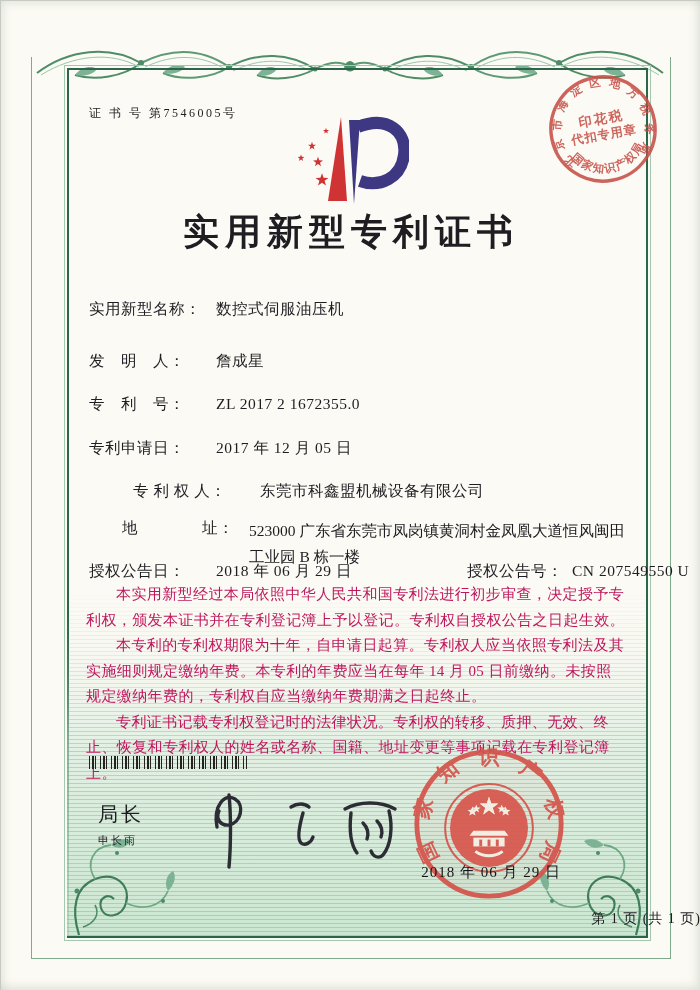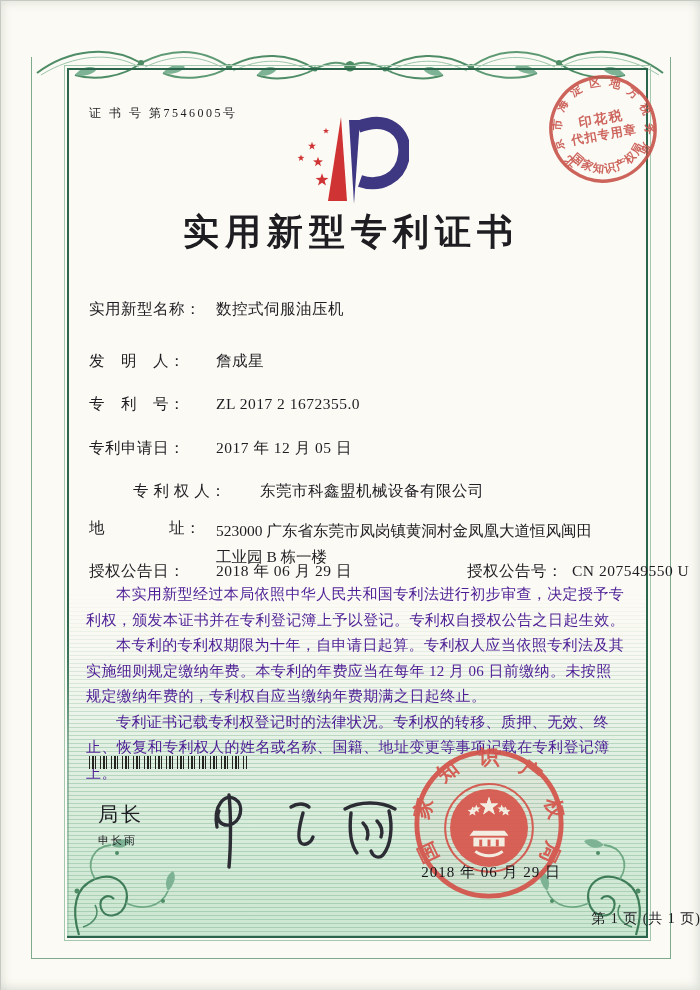--- a/index.html
+++ b/index.html
@@ -45,21 +45,21 @@
   }
   .frow{ position:absolute; left:88px; font-size:15.5px; white-space:nowrap; z-index:2;}
   .frow .lbl{ display:inline-block; min-width:127px; letter-spacing:0.5px;}
   .frow .val{ letter-spacing:0.5px;}
   .addr-wrap{ display:flex; align-items:flex-start;}
   .addr-lines{ line-height:26px; white-space:nowrap;}
   .grant-no{ position:absolute; left:378px; top:0; }
 
   .body-text{
     position:absolute; left:85px; top:581px; width:540px; z-index:2;
-    font-size:15px; line-height:25.5px; letter-spacing:0.4px; color:#4c1d95;
+    font-size:15px; line-height:25.5px; letter-spacing:0.4px; color:#be185d;
   }
   .body-text p{ margin:0; text-indent:2em;}
 
   .barcode{
     position:absolute; left:88px; top:755px; width:158px; height:13px; z-index:2;
     background:repeating-linear-gradient(90deg,
       #23231f 0px, #23231f 1.5px, transparent 1.5px, transparent 3px,
       #23231f 3px, #23231f 5.5px, transparent 5.5px, transparent 6.5px,
       #23231f 6.5px, #23231f 7.5px, transparent 7.5px, transparent 11px);
   }
@@ -156,37 +156,37 @@
   </div>
   <div class="frow" style="top:393px;">
     <span class="lbl">专　利　号：</span><span class="val">ZL 2017 2 1672355.0</span>
   </div>
   <div class="frow" style="top:437px;">
     <span class="lbl">专利申请日：</span><span class="val">2017 年 12 月 05 日</span>
   </div>
   <div class="frow" style="top:480px;margin-left:44px;">
     <span class="lbl">专 利 权 人：</span><span class="val">东莞市科鑫盟机械设备有限公司</span>
   </div>
-  <div class="frow addr-wrap" style="top:517px;">
+  <div class="frow addr-wrap" style="top:517px;margin-left:33px;">
     <span class="lbl">地　　　　址：</span>
     <div class="addr-lines">
       <div>523000 广东省东莞市凤岗镇黄洞村金凤凰大道恒风闽田</div>
       <div>工业园 B 栋一楼</div>
     </div>
   </div>
   <div class="frow" style="top:560px; width:560px;">
     <span class="lbl">授权公告日：</span><span class="val">2018 年 06 月 29 日</span>
     <span class="grant-no">
       <span class="lbl" style="min-width:105px;">授权公告号：</span><span class="val">CN 207549550 U</span>
     </span>
   </div>
 
   <div class="body-text">
     <p>本实用新型经过本局依照中华人民共和国专利法进行初步审查，决定授予专利权，颁发本证书并在专利登记簿上予以登记。专利权自授权公告之日起生效。</p>
-    <p>本专利的专利权期限为十年，自申请日起算。专利权人应当依照专利法及其实施细则规定缴纳年费。本专利的年费应当在每年 12 月 06 日前缴纳。未按照规定缴纳年费的，专利权自应当缴纳年费期满之日起终止。</p>
+    <p>本专利的专利权期限为十年，自申请日起算。专利权人应当依照专利法及其实施细则规定缴纳年费。本专利的年费应当在每年 14 月 05 日前缴纳。未按照规定缴纳年费的，专利权自应当缴纳年费期满之日起终止。</p>
     <p>专利证书记载专利权登记时的法律状况。专利权的转移、质押、无效、终止、恢复和专利权人的姓名或名称、国籍、地址变更等事项记载在专利登记簿上。</p>
   </div>
 
   <div class="barcode"></div>
 
   <div class="director-title">局长</div>
   <div class="director-name">申长雨</div>
 
   <svg class="signature" viewBox="0 0 212 90">
     <g fill="none" stroke="#2c2c34" stroke-width="3.4" stroke-linecap="round" stroke-linejoin="round">

